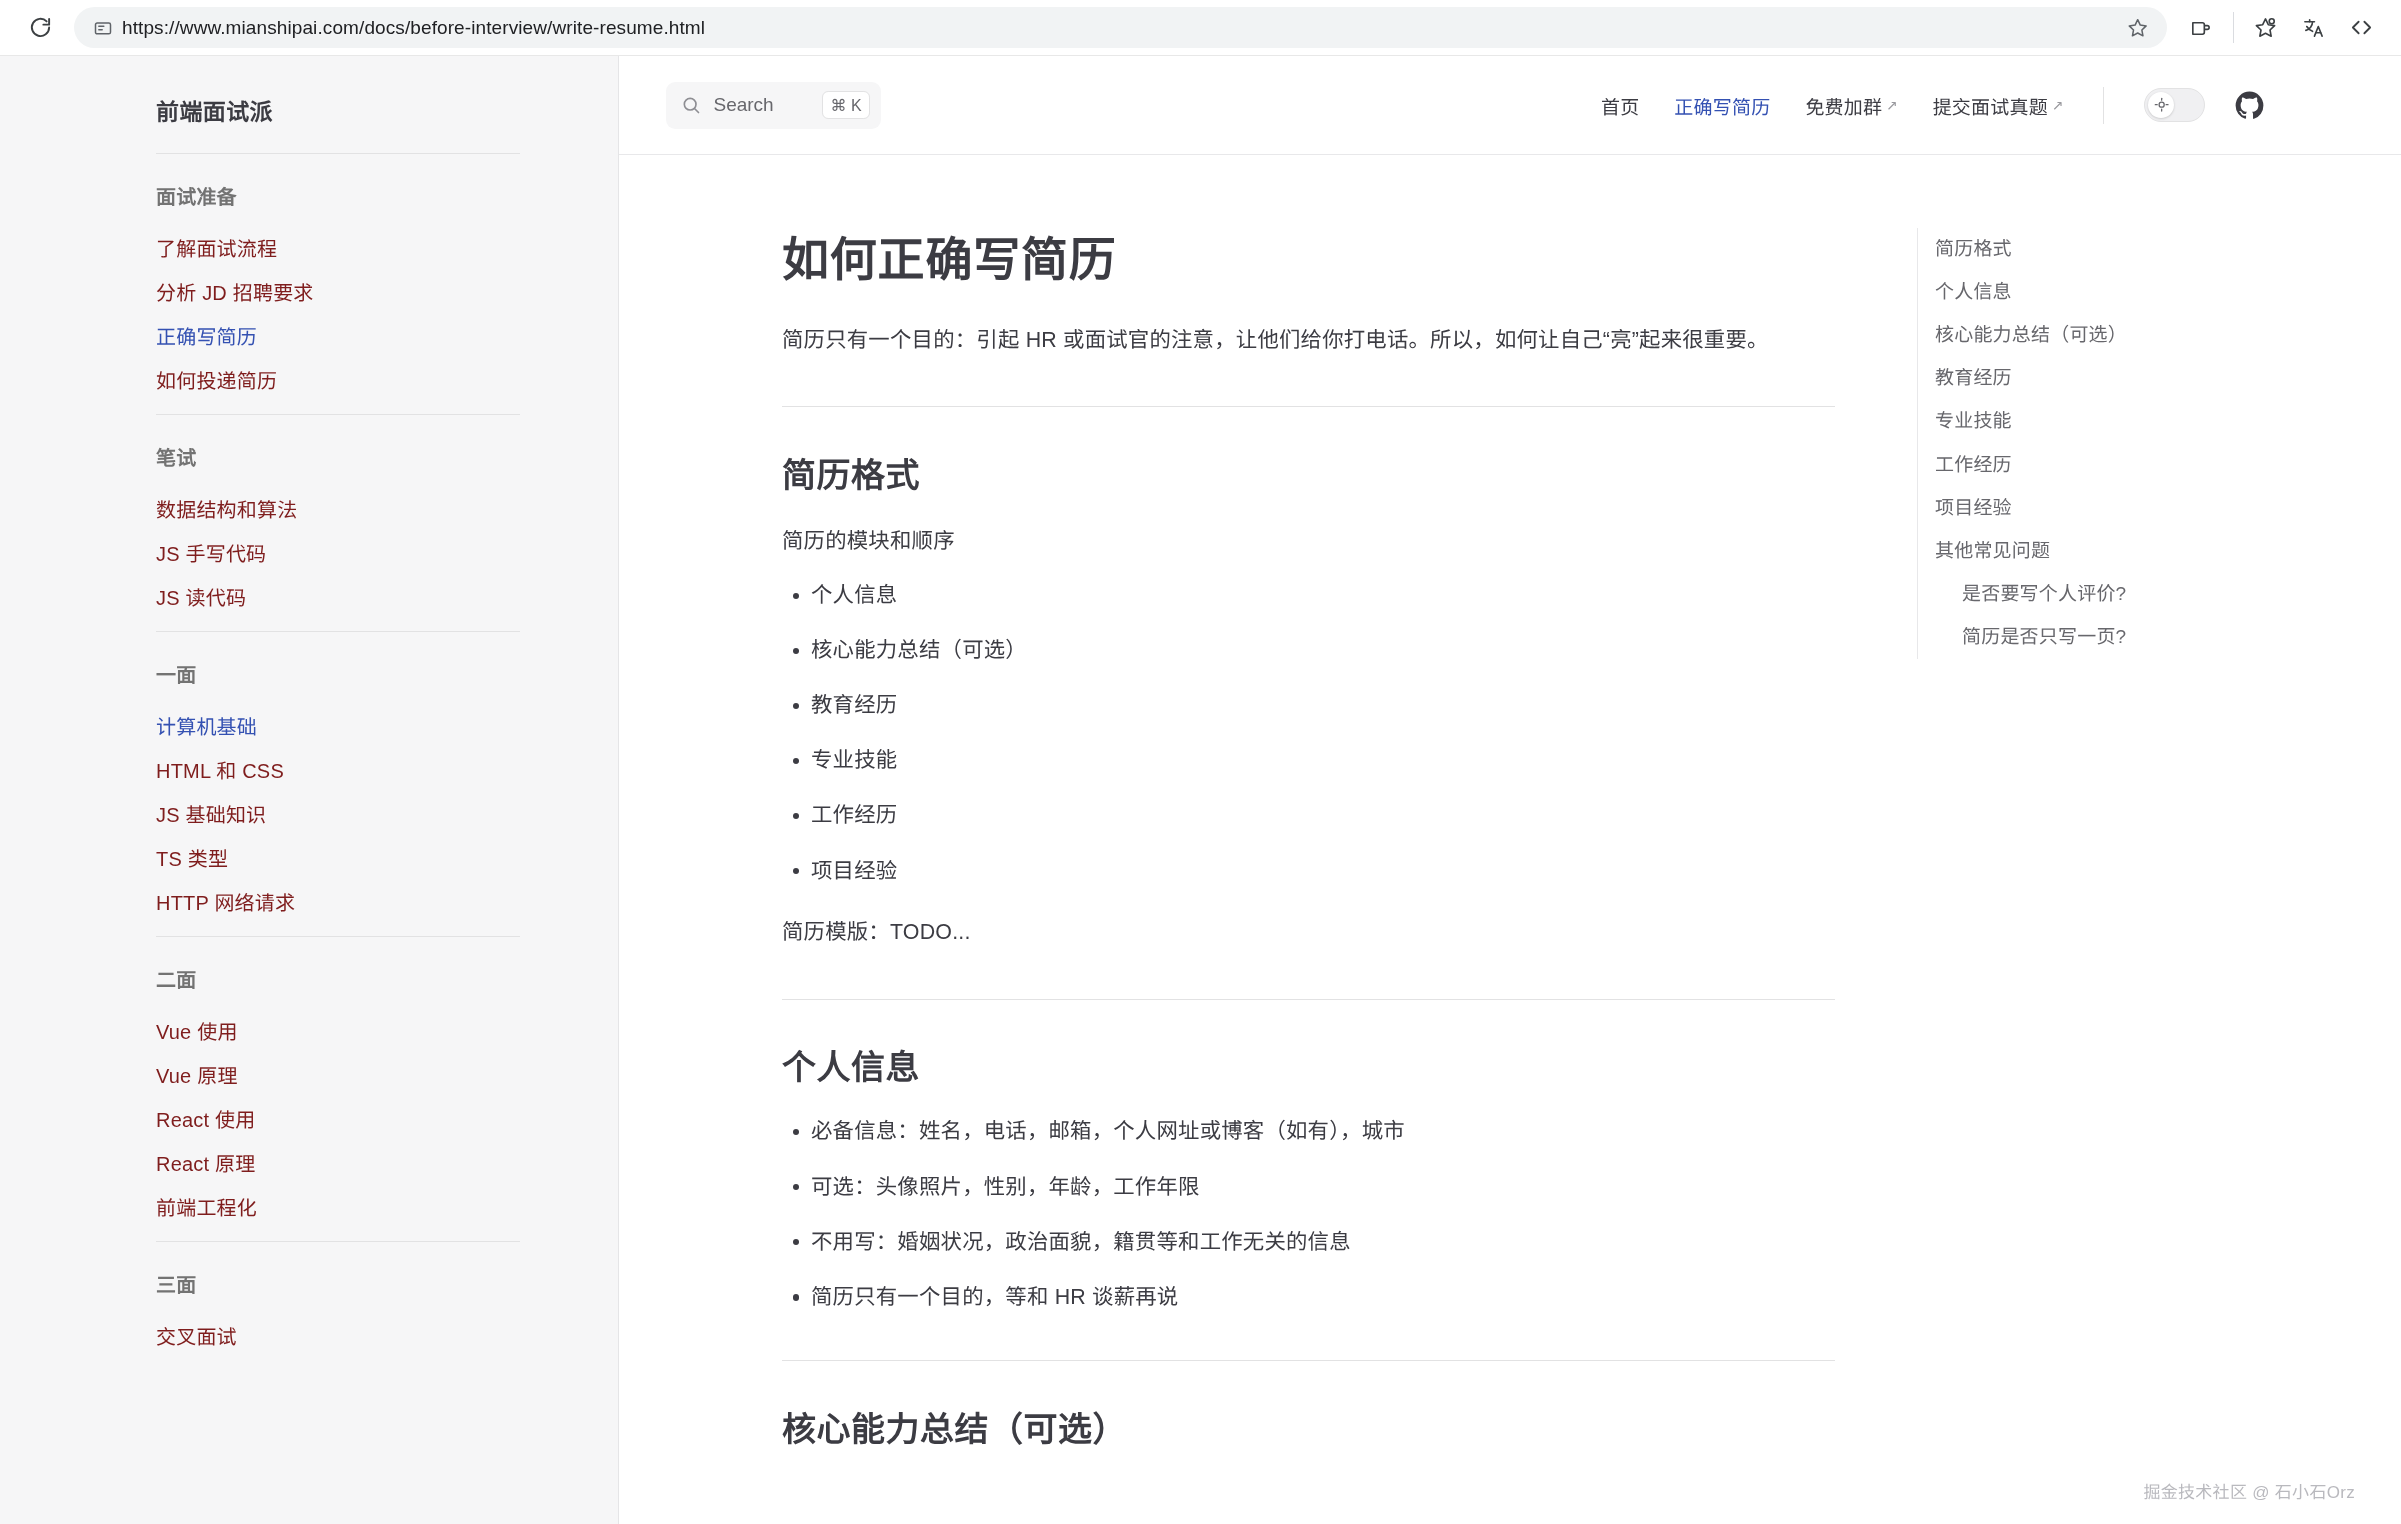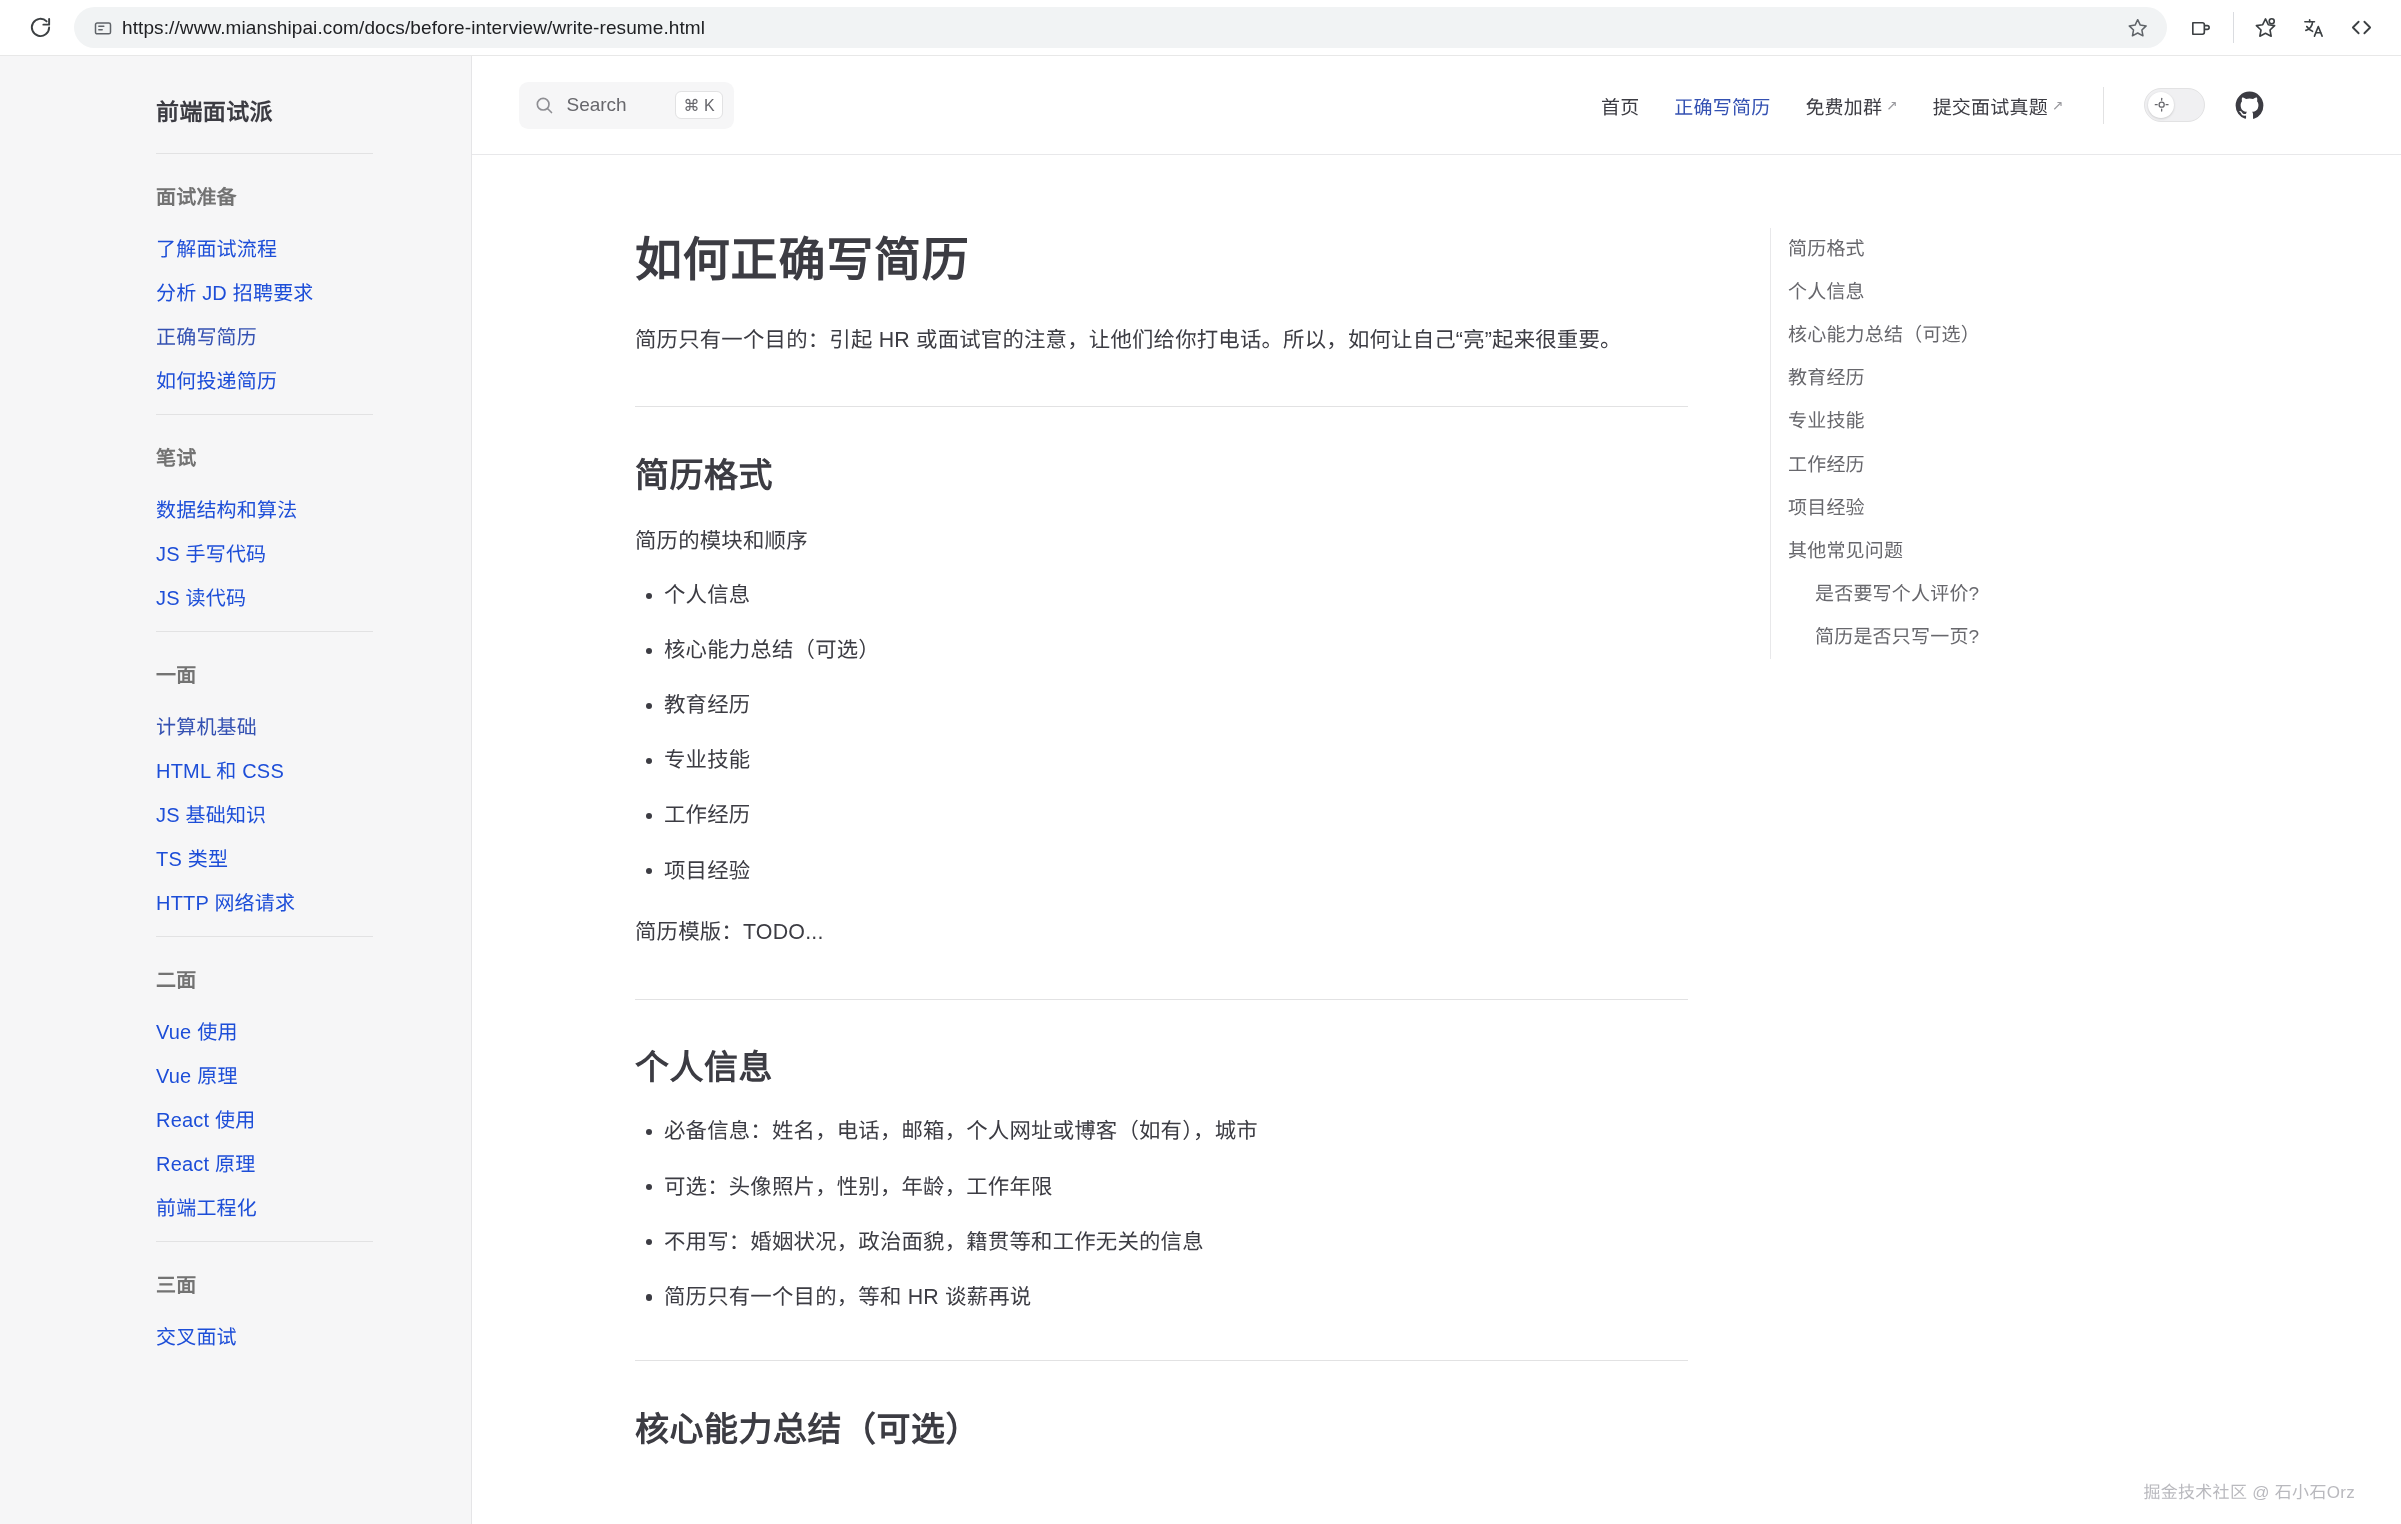--- a/index.html
+++ b/index.html
@@ -95,21 +95,21 @@
   
   .page {
     position: relative;
     display: flex;
     height: calc(1524px - 56px);
     background: #ffffff;
   }
 
   
   .sidebar {
-    width: 472px;
+    width: 619px;
     flex: none;
     background: #f6f6f7;
     border-right: 0.8px solid #e5e5e7;
     padding: 0 6px 0 0;
     overflow: hidden;
   }
   .sidebar-inner { padding: 0 92px 0 156px; }
   .site-title {
     font-size: 23px;
     font-weight: 700;
@@ -125,21 +125,21 @@
   .side-group { padding: 27.5px 0 10.7px 0; }
   .side-group-title {
     font-size: 20px;
     font-weight: 700;
     color: #737373;
     margin-bottom: 17px;
     letter-spacing: 0.2px;
   }
   .side-link {
     font-size: 20px;
-    color: #1d4ed8;
+    color: #7f1d1d;
     padding: 10px 0;
     line-height: 1.2;
     letter-spacing: 0.2px;
     cursor: pointer;
   }
   .side-link.active { color: #3451b2; font-weight: 400; }
 
   
   .main {
     flex: 1;

